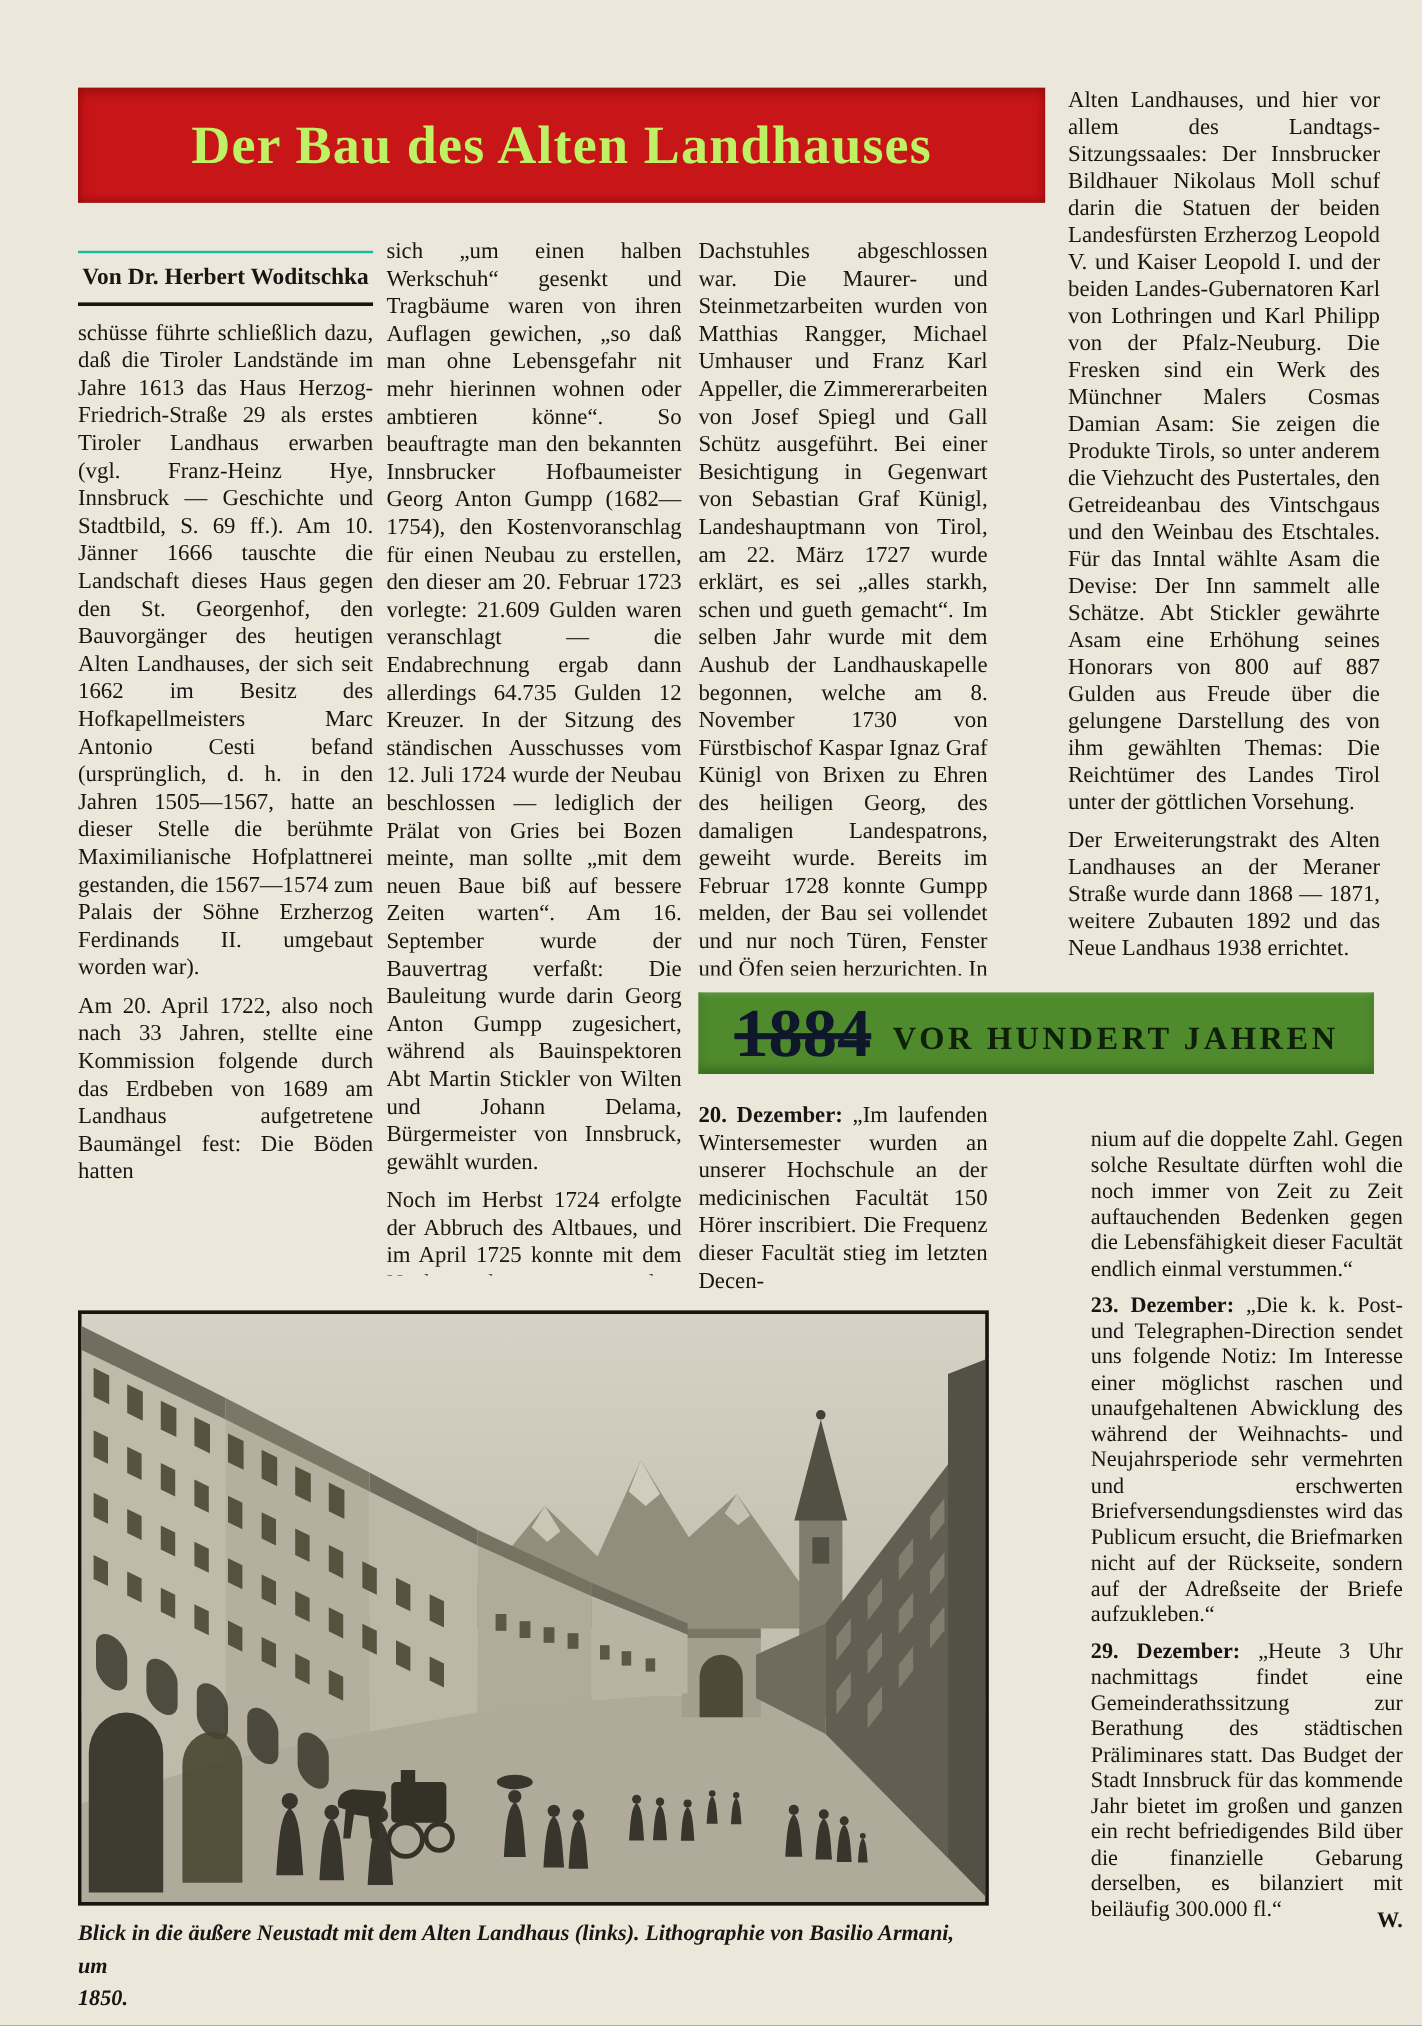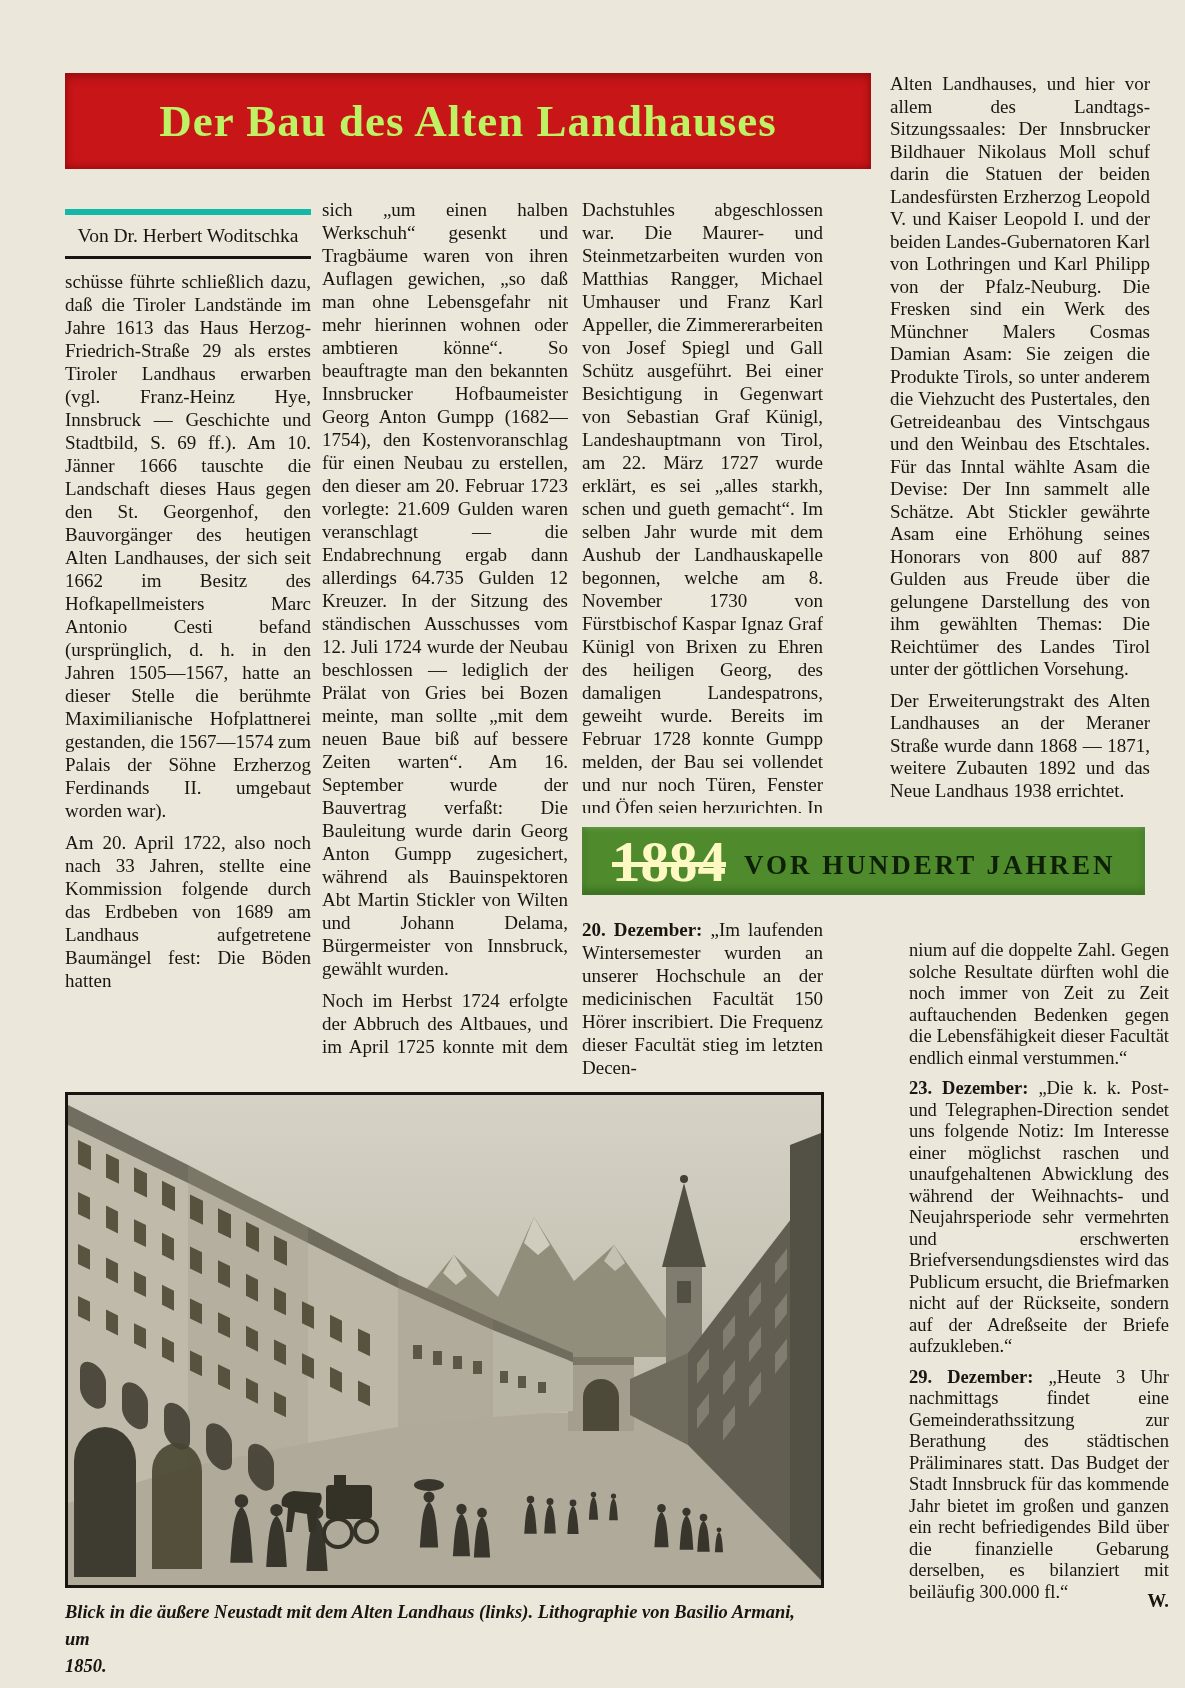--- a/index.html
+++ b/index.html
@@ -11,39 +11,39 @@
   }
   .col{position:absolute;text-align:justify;font-size:19px;line-height:23px;overflow:hidden;hyphens:auto;}
   .col p{margin:0 0 9px 0;}
   #col1{left:65px;top:198px;width:246px;height:860px;}
   #col2{left:322px;top:198px;width:246px;height:865px;}
   #col3{left:582px;top:198px;width:241px;height:615px;}
   #col3b{left:582px;top:918px;width:241px;height:165px;}
   #col4t{left:890px;top:73px;width:260px;height:748px;line-height:22.5px;}
   #col4b{left:890px;top:940px;width:260px;height:752px;font-size:18.5px;line-height:21.5px;margin-left:19px;}
   .byline{
-    border-top:6px solid #14b8a6;border-bottom:3px solid #181512;
-    font-weight:normal;padding:9px 0;margin:11px 0;text-align:center;
+    border-top:2px solid #14b8a6;border-bottom:3px solid #181512;
+    font-weight:bold;padding:9px 0;margin:11px 0;text-align:center;
     font-size:19.5px;white-space:nowrap;
   }
   .title-banner{
     position:absolute;left:65px;top:73px;width:806px;height:96px;
     background:var(--c-red,#c81518);
     display:flex;align-items:center;justify-content:center;
     box-shadow:inset 0 4px 10px rgba(70,0,0,.35), inset 0 -3px 6px rgba(70,0,0,.25);
   }
   .title-banner h1{margin:0;font-size:45px;font-weight:bold;letter-spacing:1px;color:#bef264;}
   .green-banner{
     position:absolute;left:582px;top:827px;width:563px;height:68px;
     background:var(--c-green,#4f8b2d);
     display:flex;align-items:center;padding-left:30px;box-sizing:border-box;gap:18px;
     box-shadow:inset 0 -5px 8px rgba(0,40,0,.3), inset 0 2px 4px rgba(255,255,230,.15);
   }
   .gb-year{
-    font-size:57px;font-weight:bold;color:#fef9c3;line-height:1;
+    font-size:57px;font-weight:bold;color:#0f172a;line-height:1;
     text-decoration:line-through;text-decoration-thickness:5px;
   }
   .gb-label{font-size:27px;font-weight:bold;letter-spacing:3px;color:#0e2007;padding-top:8px;}
   .entry .edate{font-weight:bold;}
   .sig{text-align:right;font-weight:bold;margin-top:-21.5px;font-size:18.5px;}
   .figure{
     position:absolute;left:65px;top:1092px;width:753px;height:490px;
     border:3px solid #181410;background:#c7c4b6;box-sizing:content-box;
   }
   .figure svg{display:block;width:100%;height:100%;}

